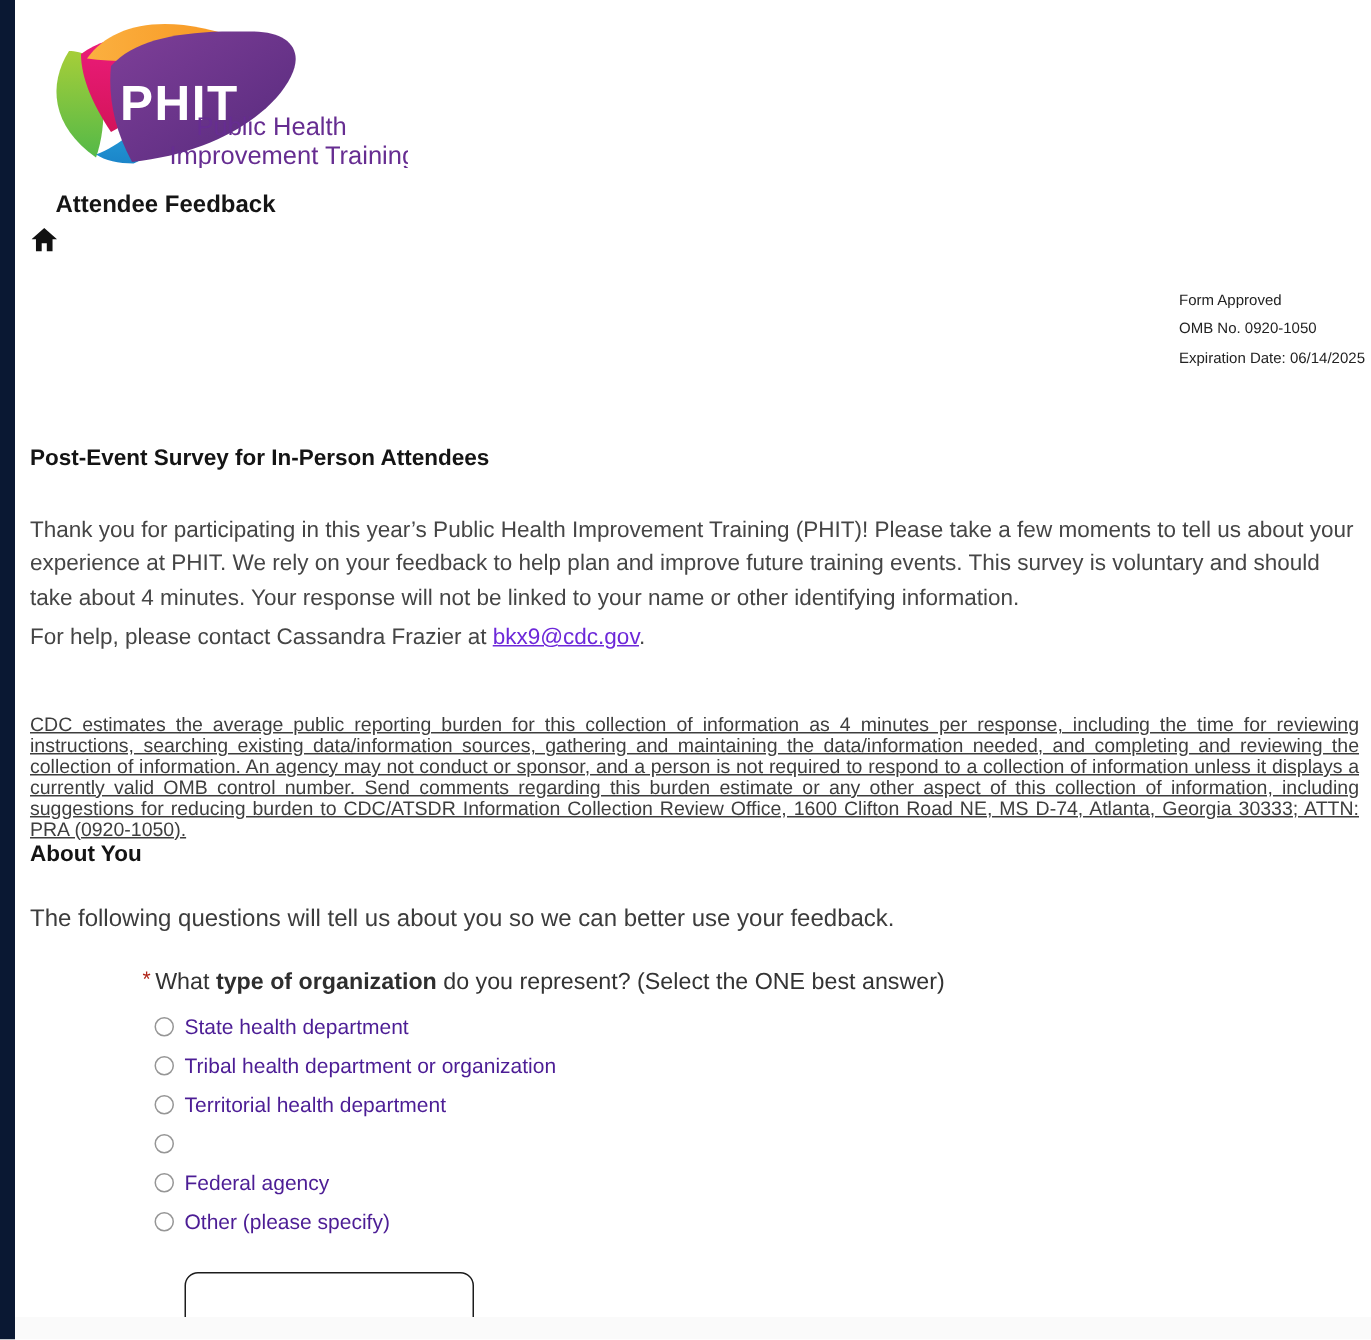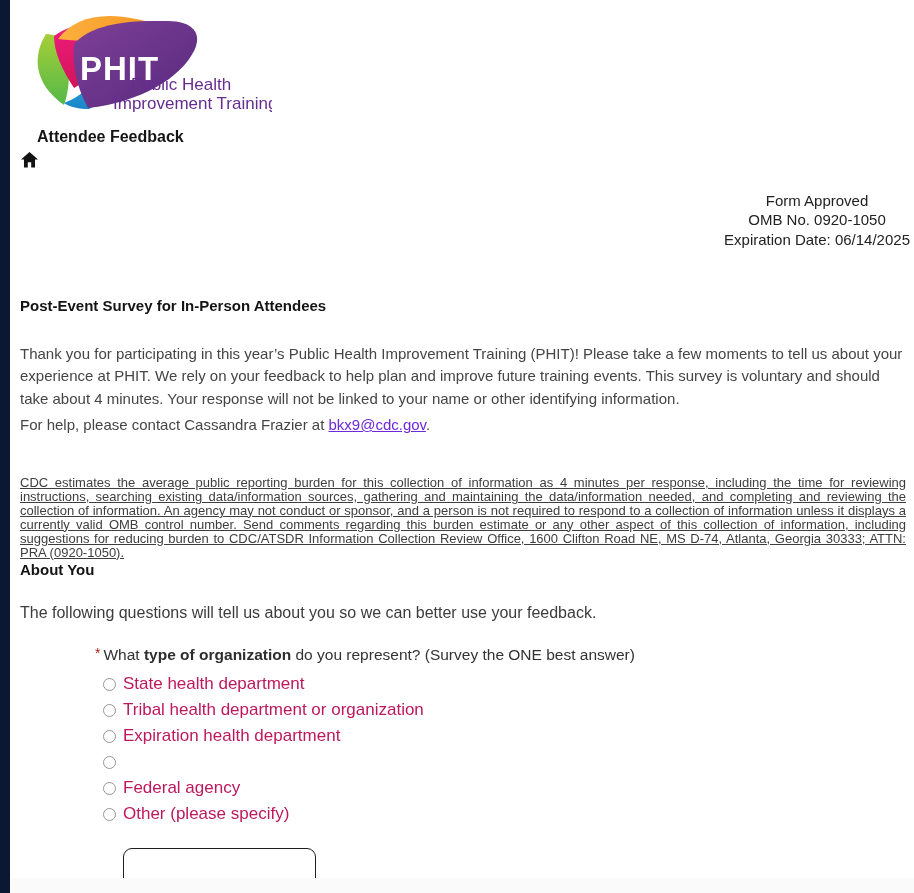--- a/index.html
+++ b/index.html
@@ -19,21 +19,21 @@
     background: #fafafa; z-index: 6;
   }
   .logo { position: absolute; left: 18px; top: 8px; width: 254px; height: 104px; }
   .page-title {
     position: absolute; left: 37px; top: 128px;
     font-size: 16px; font-weight: 700; color: #151515;
   }
   .home-btn { position: absolute; left: 21px; top: 152px; width: 17px; height: 16px; cursor: pointer; }
   .approval {
     position: absolute; right: 4px; top: 191px;
-    text-align: center; font-size: 15px; line-height: 19.3px; color: #222222;
+    text-align: left; font-size: 10px; line-height: 19.3px; color: #222222;
   }
   .section-heading {
     position: absolute; left: 20px;
     font-size: 15px; font-weight: 700; color: #141414;
   }
   .h-postevent { top: 297px; }
   .h-about { top: 561px; text-align: right; }
   .intro-para {
     position: absolute; left: 20px; top: 343px; width: 888px;
     font-size: 15px; line-height: 22.3px; color: #454545;
@@ -70,21 +70,21 @@
   .radio {
     width: 13px; height: 13px; border: 1px solid #969696; border-radius: 50%;
     background: #ffffff; display: inline-flex; align-items: center; justify-content: center;
     flex: 0 0 13px;
   }
   .radio.selected { border-color: #4d4d4d; }
   .radio.selected::after {
     content: ""; width: 7px; height: 7px; border-radius: 50%; background: #4d4d4d;
   }
   .option-label {
-    margin-left: 7px; font-size: 17px; color: #be185d;
+    margin-left: 7px; font-size: 14px; color: #4c1d95;
   }
   .other-input {
     position: absolute; left: 123px; top: 848px; width: 193px; height: 42px;
     border: 1px solid #1c1c1c; border-radius: 9px; background: #ffffff;
     z-index: 1; font-size: 14px; padding: 4px 8px; color: #333;
     font-family: "Liberation Sans", "DejaVu Sans", sans-serif; outline: none; resize: none;
   }
   .logo-wordmark { fill: #662d91; font-size: 17px; font-family: "Liberation Sans", sans-serif; }
   .logo-acronym { fill: #ffffff; font-size: 33px; font-weight: 700; letter-spacing: 1px;
     font-family: "Liberation Sans", sans-serif; }
@@ -146,37 +146,37 @@
 <p class="intro-para">Thank you for participating in this year’s Public Health Improvement Training (PHIT)! Please take a few moments to tell us about your experience at PHIT. We rely on your feedback to help plan and improve future training events. This survey is voluntary and should take about 4 minutes. Your response will not be linked to your name or other identifying information.</p>
 
 <p class="help-line"><span>For help, please contact Cassandra Frazier at </span><a>bkx9@cdc.gov</a><span>.</span></p>
 
 <p class="fine-print">CDC estimates the average public reporting burden for this collection of information as 4 minutes per response, including the time for reviewing instructions, searching existing data/information sources, gathering and maintaining the data/information needed, and completing and reviewing the collection of information. An agency may not conduct or sponsor, and a person is not required to respond to a collection of information unless it displays a currently valid OMB control number. Send comments regarding this burden estimate or any other aspect of this collection of information, including suggestions for reducing burden to CDC/ATSDR Information Collection Review Office, 1600 Clifton Road NE, MS D-74, Atlanta, Georgia 30333; ATTN: PRA (0920-1050).</p>
 
 <div class="section-heading h-about">About You</div>
 
 <p class="about-desc">The following questions will tell us about you so we can better use your feedback.</p>
 
-<div class="question-line"><span class="req">*</span><span>What </span><b>type of organization</b><span> do you represent? (Survey the ONE best answer)</span></div>
+<div class="question-line"><span class="req">*</span><span>What </span><b>type of organization</b><span> do you represent? (Select the ONE best answer)</span></div>
 
 <ul class="options">
   <li class="option-row">
     <span class="radio"></span>
     <span class="option-label">State health department</span>
   </li>
 
   <li class="option-row">
     <span class="radio"></span>
     <span class="option-label">Tribal health department or organization</span>
   </li>
 
 
   <li class="option-row">
     <span class="radio"></span>
-    <span class="option-label">Expiration health department</span>
+    <span class="option-label">Territorial health department</span>
   </li>
 
   <li class="option-row">
     <span class="radio"></span>
   </li>
 
   <li class="option-row">
     <span class="radio"></span>
     <span class="option-label">Federal agency</span>
   </li>

